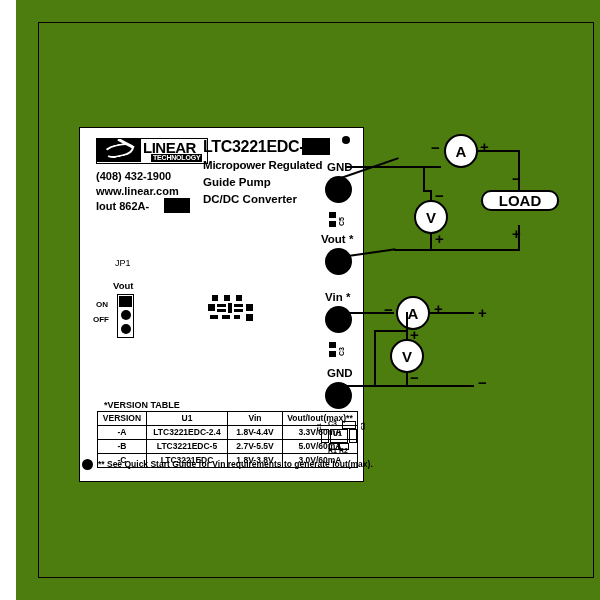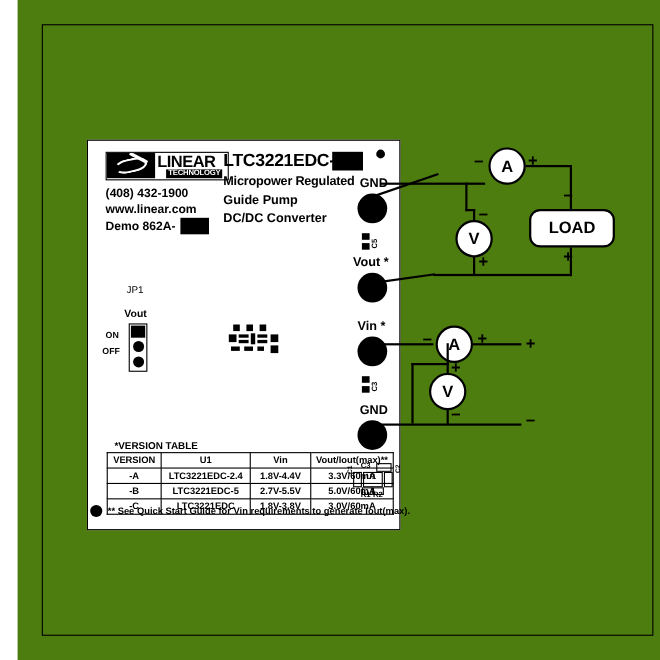--- a/index.html
+++ b/index.html
@@ -70,40 +70,40 @@
   .wire{position:absolute;background:#000;}
   .wire.h{height:2px;}
   .wire.v{width:2px;}
   .diag{position:absolute;height:2px;background:#000;transform-origin:left center;}
 
   .meter{position:absolute;width:34px;height:34px;border:2px solid #000;border-radius:50%;background:#fff;box-sizing:border-box;}
   .meter span{position:absolute;left:0;top:0;width:100%;height:100%;display:flex;align-items:center;justify-content:center;font-size:15px;font-weight:bold;}
   .sign{position:absolute;font-size:15px;font-weight:bold;line-height:11px;}
 
   .boxed{position:absolute;border:2px solid #000;background:#fff;box-sizing:border-box;display:flex;align-items:center;justify-content:center;text-align:center;font-weight:bold;}
-  #loadbox{left:465px;top:190px;width:78px;height:35px;font-size:15px;border-radius:10px;}
+  #loadbox{left:465px;top:190px;width:78px;height:21px;font-size:15px;border-radius:10px;}
   #psbox{left:455px;top:295px;width:90px;height:100px;font-size:15px;line-height:19px;}
 </style>
 </head>
 <body>
 
 <div id="stage">
   <div id="frame"></div>
 
   <div id="board">
 
     <div id="logo">
       <div id="logo-mark"></div>
       <div id="logo-word">LINEAR</div>
       <div id="logo-sub">TECHNOLOGY</div>
     </div>
 
     <div class="t" id="phone">(408) 432-1900</div>
     <div class="t" id="web">www.linear.com</div>
-    <div class="t" id="demo">Demo 862A-</div>
+    <div class="t" id="demo">Iout 862A-</div>
     <div id="demo-blank"></div>
 
     <div class="t" id="title">LTC3221EDC-</div>
     <div id="title-blank"></div>
     <div class="t" id="d1">Micropower Regulated</div>
     <div class="t" id="d2">Guide Pump</div>
     <div class="t" id="d3">DC/DC Converter</div>
 
     <div class="bdot" style="left:262px;top:8px;"></div>
 

